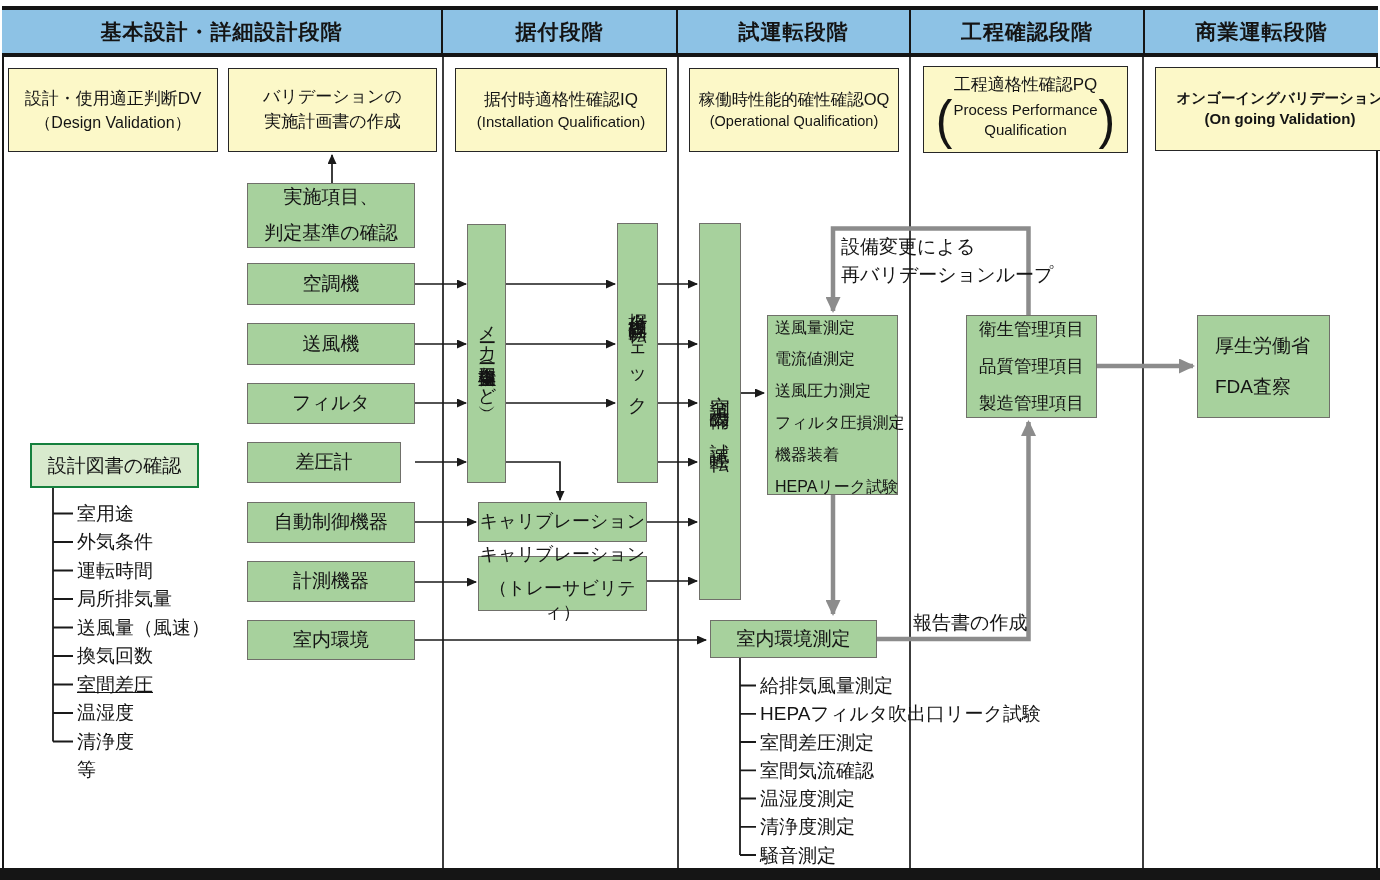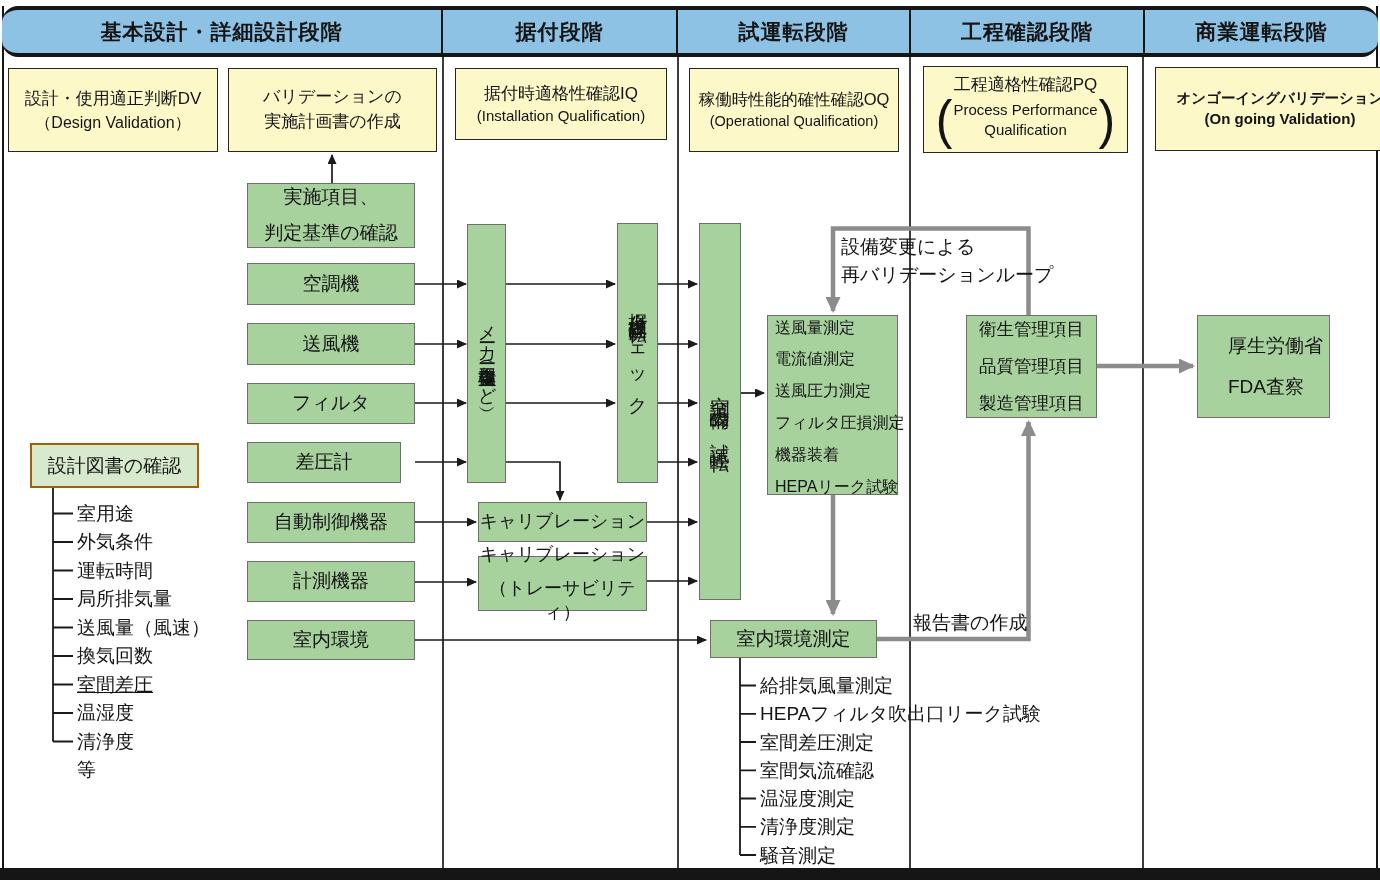--- a/index.html
+++ b/index.html
@@ -13,21 +13,21 @@
   
   .vline{background:#3c3c3c;width:2px;}
   .frameline{background:#151515;}
   .botbar{background:#151515;}
   
   .ybox{background:var(--yellow,#fcf8c8);border:1.6px solid #262626;display:flex;flex-direction:column;
         align-items:center;justify-content:center;text-align:center;font-size:17px;line-height:1.45;}
   .gbox{background:var(--green,#a7d19d);border:1.5px solid #70706a;display:flex;
         align-items:center;justify-content:center;text-align:center;font-size:19px;line-height:1.3;gap:11px;}
   .col{flex-direction:column;}
-  .lgbox{background:var(--green_light,#d8eacd);border:2px solid #a16207;display:flex;
+  .lgbox{background:var(--green_light,#d8eacd);border:2px solid #15803d;display:flex;
          align-items:center;justify-content:center;font-size:19px;}
   .v{writing-mode:vertical-rl;text-orientation:mixed;}
   .en{font-size:15px;line-height:1.35;}
   .tightjp{font-size:14.5px;}
   .item{position:absolute;font-size:19px;height:29px;display:flex;align-items:center;white-space:nowrap;}
   .lbl{position:absolute;font-size:19px;line-height:27.5px;white-space:nowrap;}
   .parenrow{display:flex;align-items:center;line-height:1;}
   .bigparen{font-size:50px;font-weight:400;transform:scaleY(1.08);line-height:1;padding:0 1px;}
   .pqen{font-size:15px;line-height:1.35;text-align:center;}
   .oqline{height:29px;display:flex;align-items:center;white-space:nowrap;}
@@ -83,21 +83,21 @@
       <path d="M740,658 V855 M740,685.5 H756 M740,713.8 H756 M740,742 H756 M740,770.3 H756 M740,798.5 H756 M740,826.8 H756 M740,855 H756"></path>
     </g>
     <g stroke="#8c8c8c" stroke-width="4.5" fill="none">
       <path d="M833,495 V614" marker-end="url(#ag)"></path>
       <path d="M877,639 H1028.5 V422" marker-end="url(#ag)"></path>
       <path d="M1028.5,315 V228.5 H833 V311" marker-end="url(#ag)"></path>
       <path d="M1097,366 H1193" marker-end="url(#ag)"></path>
     </g>
   </svg>
 
-  <div class="abs hdr" style="left:2px;top:6px;width:1376px;height:51px;border-radius:16px;">
+  <div class="abs hdr" style="left:2px;top:6px;width:1376px;height:51px;">
     <div class="hcell" style="width:441px;">
         <span>基本設計・詳細設計段階</span>
       </div>
     <div class="hcell" style="width:234px;">
         <span>据付段階</span>
       </div>
     <div class="hcell" style="width:232px;">
         <span>試運転段階</span>
       </div>
     <div class="hcell" style="width:233px;">
@@ -109,21 +109,21 @@
   </div>
 
   <div class="abs ybox" style="left:8px;top:68px;width:210px;height:84px;">
     <div>設計・使用適正判断DV</div>
     <div class="en" style="font-size:16px;">（Design Validation）</div>
   </div>
   <div class="abs ybox" style="left:228px;top:68px;width:209px;height:84px;">
     <div>バリデーションの</div>
     <div>実施計画書の作成</div>
   </div>
-  <div class="abs ybox" style="left:455px;top:68px;width:212px;height:72px;">
+  <div class="abs ybox" style="left:455px;top:68px;width:212px;height:84px;">
     <div>据付時適格性確認IQ</div>
     <div class="en">(Installation Qualification)</div>
   </div>
   <div class="abs ybox" style="left:689px;top:68px;width:210px;height:84px;">
     <div style="font-size:16.5px;">稼働時性能的確性確認OQ</div>
     <div class="en" style="font-size:14.5px;">(Operational Qualification)</div>
   </div>
   <div class="abs ybox" style="left:923px;top:66px;width:205px;height:87px;line-height:1.25;">
     <div>工程適格性確認PQ</div>
     <div class="parenrow">
@@ -254,18 +254,18 @@
     <div class="mgline">衛生管理項目</div>
     <div class="mgline">品質管理項目</div>
     <div class="mgline">製造管理項目</div>
   </div>
   <div class="lbl" style="left:841px;top:233px;">
     <div>設備変更による</div>
     <div>再バリデーションループ</div>
   </div>
   <div class="lbl" style="left:913px;top:609px;">報告書の作成</div>
 
-  <div class="abs gbox col" style="left:1197px;top:315px;width:133px;height:103px;align-items:flex-start;padding-left:30px;font-size:19px;line-height:30px;">
+  <div class="abs gbox col" style="left:1197px;top:315px;width:133px;height:103px;align-items:flex-start;padding-left:17px;font-size:19px;line-height:30px;">
     <div>厚生労働省</div>
     <div>FDA査察</div>
   </div>
 
 </div>
 
 </body></html>

